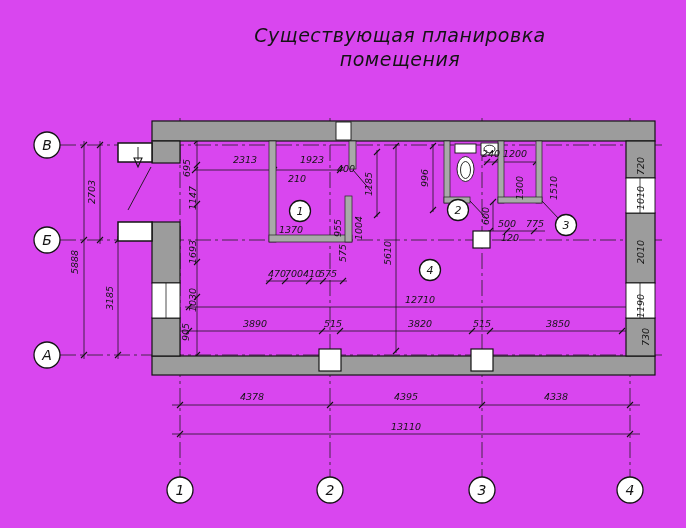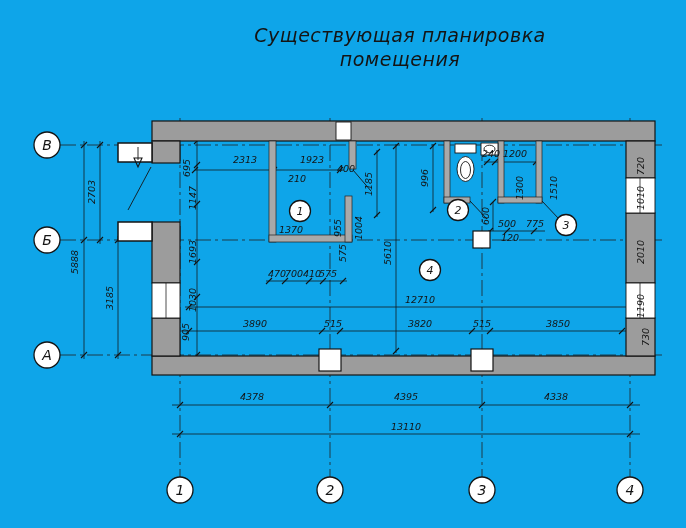--- a/index.html
+++ b/index.html
@@ -1,16 +1,16 @@
 <!DOCTYPE html>
 <html><head>
 <meta charset="utf-8">
 <style>
   html,body{margin:0;padding:0;background:#fff;}
-  .stage{position:relative;width:686px;height:528px;background:#0ea5e9;overflow:hidden;
+  .stage{position:relative;width:686px;height:528px;background:#d946ef;overflow:hidden;
          font-family:"DejaVu Sans",sans-serif;}
   svg{display:block;}
   text{fill:#141414;}
   .title-text{font-family:"DejaVu Sans",sans-serif;font-style:italic;font-size:19px;
               text-anchor:middle;letter-spacing:.5px;}
   .dim{font-family:"DejaVu Sans",sans-serif;font-style:italic;font-size:9.5px;text-anchor:middle;}
   .bubble{fill:#fff;stroke:#141414;stroke-width:1.3;}
   .bubble-text{font-family:"DejaVu Sans",sans-serif;font-style:italic;font-size:14px;text-anchor:middle;}
   .room-text{font-family:"DejaVu Sans",sans-serif;font-style:italic;font-size:11px;text-anchor:middle;}
   .wall{fill:#9c9c9c;stroke:#141414;stroke-width:1.2;}

